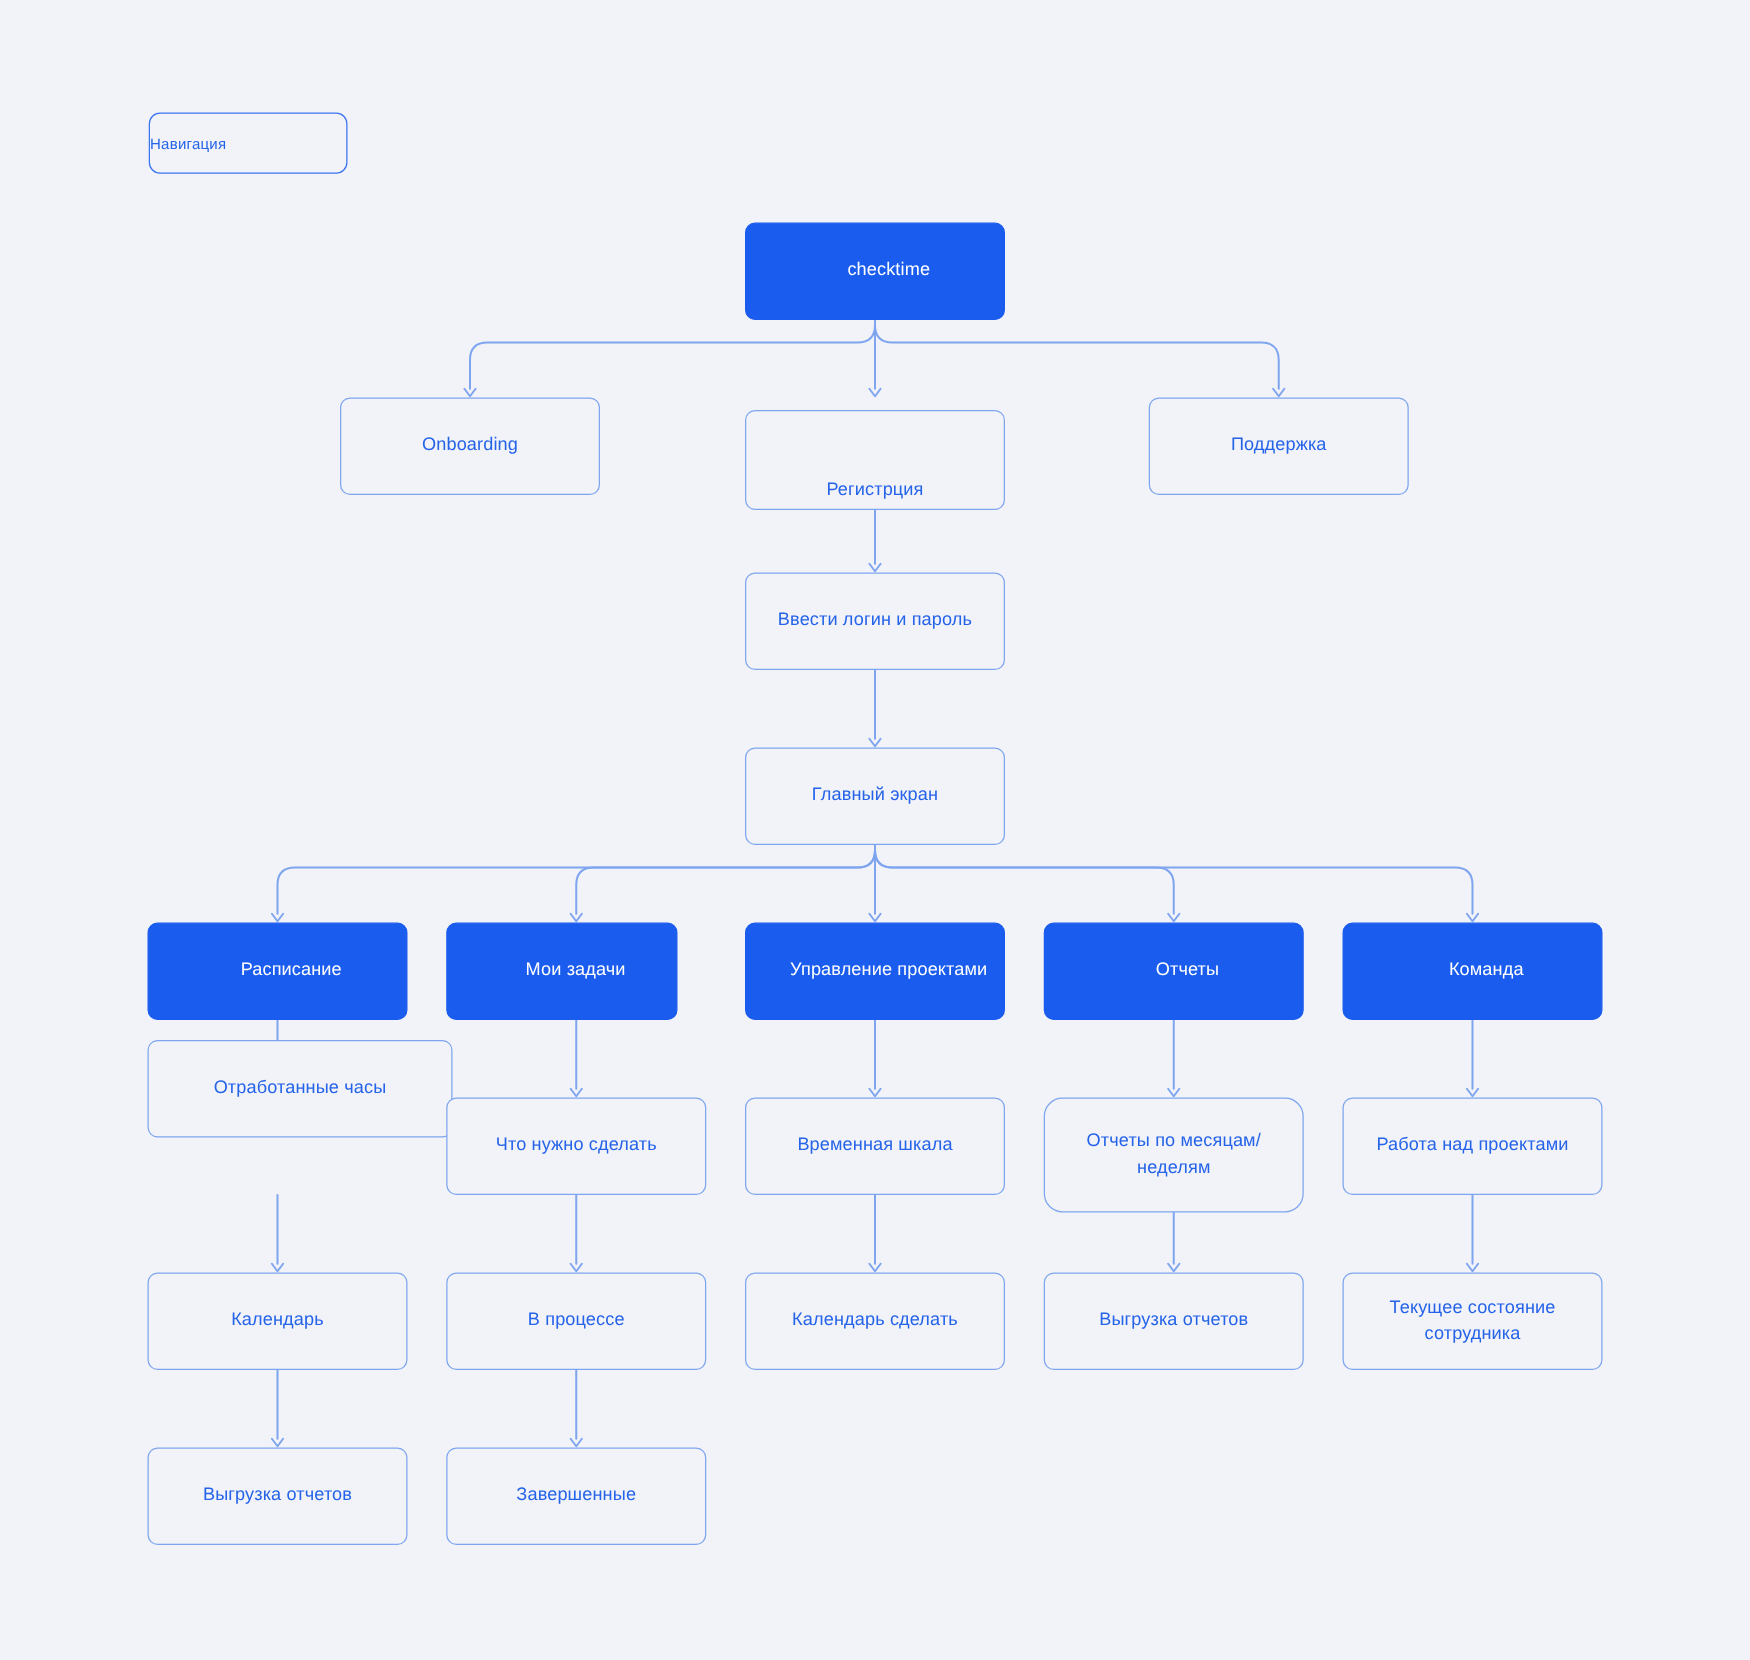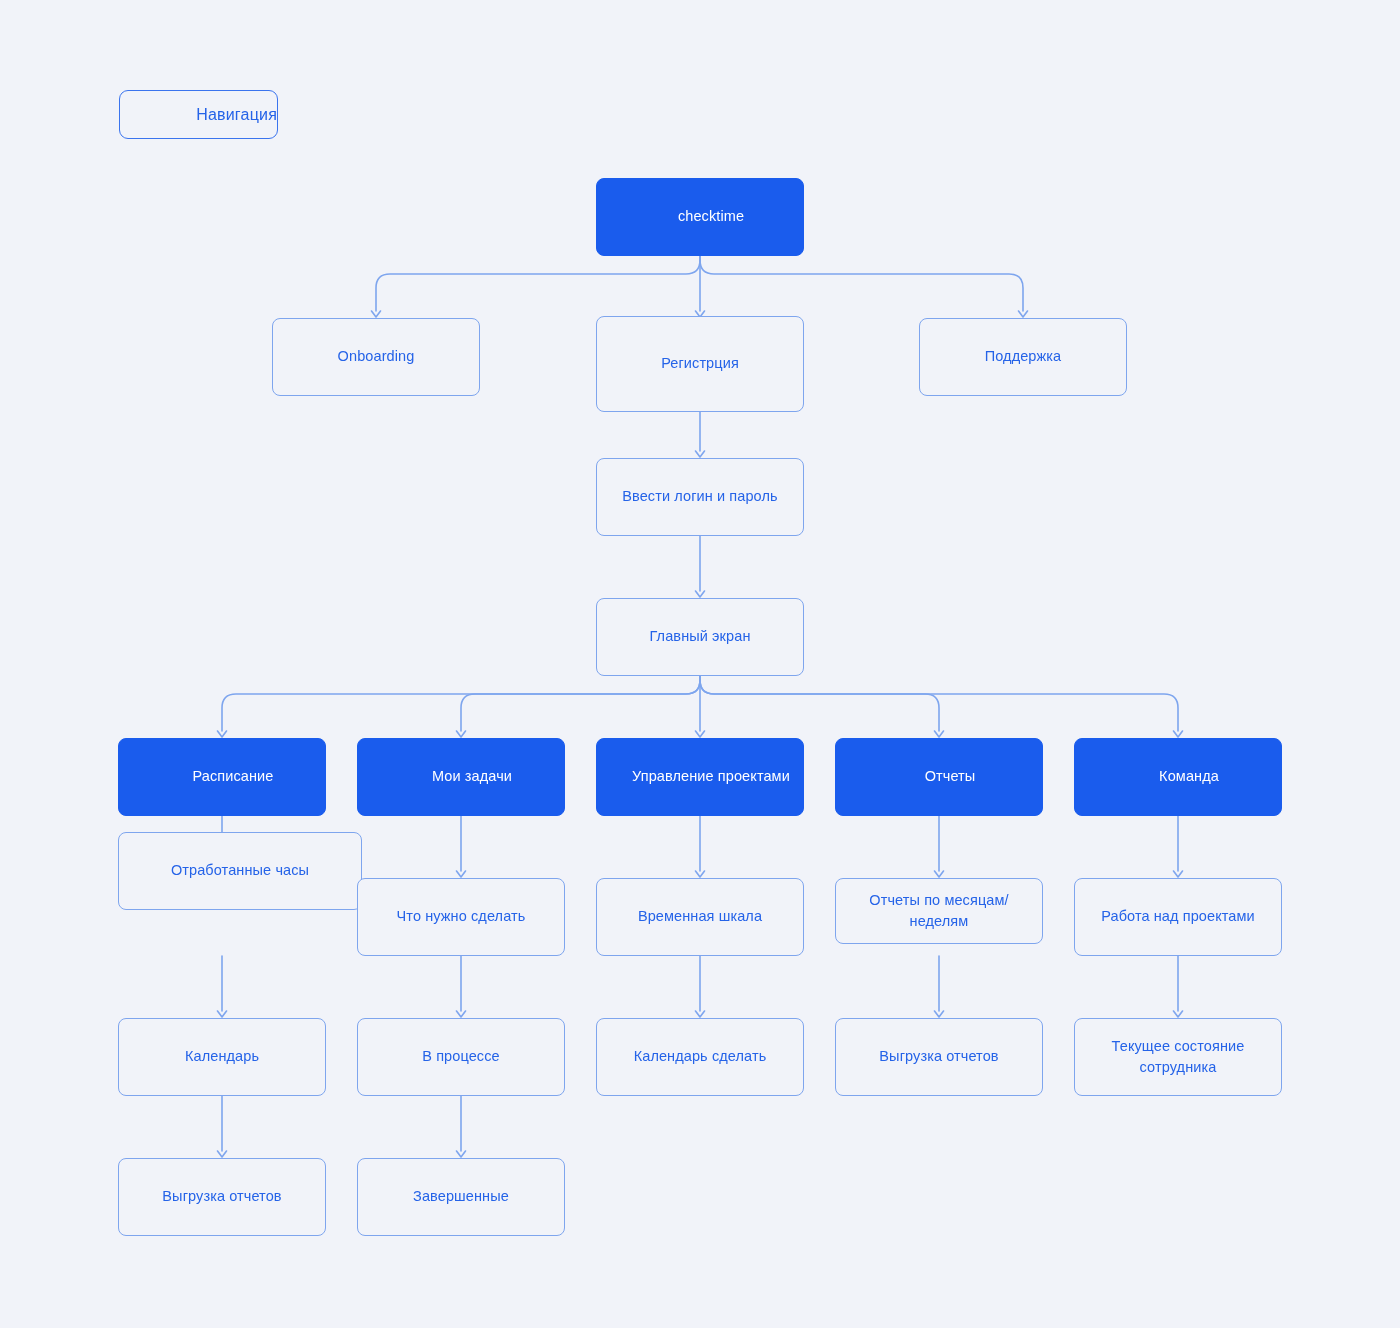--- a/index.html
+++ b/index.html
@@ -56,26 +56,26 @@
     border: 1.6px solid #1a5ced;
     color: #ffffff;
     padding-left: 32px;
   }
 
   .legend {
     position: absolute;
     box-sizing: border-box;
     display: flex;
     align-items: center;
-    justify-content: flex-end;
+    justify-content: flex-start;
     border-radius: 9px;
     border: 1.6px solid #3b74ee;
     background: #f1f3f9;
     color: #2563e8;
-    font-size: 16px;
+    font-size: 12px;
     letter-spacing: 0.2px;
   }
 </style>
 </head>
 <body>
 
 <div id="canvas">
 
   <div class="legend" style="left:119px; top:90px; width:159px; height:49px;">
     <span>Навигация</span>
@@ -124,33 +124,33 @@
       <path d="M 1173.5 1011 L 1178 1017 L 1182.5 1011" fill="none" stroke="#7ea5ee" stroke-width="1.6" stroke-linecap="round" stroke-linejoin="round"></path>
       <path d="M 222 1096 L 222 1151" fill="none" stroke="#7ea5ee" stroke-width="1.6" stroke-linecap="round" stroke-linejoin="round"></path>
       <path d="M 217.5 1151 L 222 1157 L 226.5 1151" fill="none" stroke="#7ea5ee" stroke-width="1.6" stroke-linecap="round" stroke-linejoin="round"></path>
       <path d="M 461 1096 L 461 1151" fill="none" stroke="#7ea5ee" stroke-width="1.6" stroke-linecap="round" stroke-linejoin="round"></path>
       <path d="M 456.5 1151 L 461 1157 L 465.5 1151" fill="none" stroke="#7ea5ee" stroke-width="1.6" stroke-linecap="round" stroke-linejoin="round"></path>
     </svg>
 
   <div id="nodes">
       <div class="node filled" style="left: 596px; top: 178px; width: 208px; height: 78px;"><span>checktime</span></div>
       <div class="node outlined" style="left: 272px; top: 318px; width: 208px; height: 78px;"><span>Onboarding</span></div>
-      <div class="node outlined" style="left: 596px; top: 316px; width: 208px; height: 96px;"><span>Регистрция</span></div>
+      <div class="node outlined" style="left: 596px; top: 328px; width: 208px; height: 80px; align-items: flex-end;"><span>Регистрция</span></div>
       <div class="node outlined" style="left: 919px; top: 318px; width: 208px; height: 78px;"><span>Поддержка</span></div>
       <div class="node outlined" style="left: 596px; top: 458px; width: 208px; height: 78px;"><span>Ввести логин и пароль</span></div>
       <div class="node outlined" style="left: 596px; top: 598px; width: 208px; height: 78px;"><span>Главный экран</span></div>
       <div class="node filled" style="left: 118px; top: 738px; width: 208px; height: 78px;"><span>Расписание</span></div>
-      <div class="node filled" style="left: 357px; top: 738px; width: 208px; height: 78px;"><span>Мои задачи</span></div>
+      <div class="node filled" style="left: 357px; top: 738px; width: 185px; height: 78px;"><span>Мои задачи</span></div>
       <div class="node filled" style="left: 596px; top: 738px; width: 208px; height: 78px;"><span>Управление проектами</span></div>
       <div class="node filled" style="left: 835px; top: 738px; width: 208px; height: 78px;"><span>Отчеты</span></div>
       <div class="node filled" style="left: 1074px; top: 738px; width: 208px; height: 78px;"><span>Команда</span></div>
       <div class="node outlined" style="left: 118px; top: 832px; width: 244px; height: 78px; justify-content: center;"><span>Отработанные часы</span></div>
       <div class="node outlined" style="left: 357px; top: 878px; width: 208px; height: 78px;"><span>Что нужно сделать</span></div>
       <div class="node outlined" style="left: 596px; top: 878px; width: 208px; height: 78px;"><span>Временная шкала</span></div>
-      <div class="node outlined" style="left: 835px; top: 878px; width: 208px; height: 66px;"><span>Отчеты по месяцам/
+      <div class="node outlined" style="left: 835px; top: 878px; width: 208px; height: 92px; border-radius: 15px;"><span>Отчеты по месяцам/
 неделям</span></div>
       <div class="node outlined" style="left: 1074px; top: 878px; width: 208px; height: 78px;"><span>Работа над проектами</span></div>
       <div class="node outlined" style="left: 118px; top: 1018px; width: 208px; height: 78px;"><span>Календарь</span></div>
       <div class="node outlined" style="left: 357px; top: 1018px; width: 208px; height: 78px;"><span>В процессе</span></div>
       <div class="node outlined" style="left: 596px; top: 1018px; width: 208px; height: 78px;"><span>Календарь сделать</span></div>
       <div class="node outlined" style="left: 835px; top: 1018px; width: 208px; height: 78px;"><span>Выгрузка отчетов</span></div>
       <div class="node outlined" style="left: 1074px; top: 1018px; width: 208px; height: 78px; align-items: center;"><span>Текущее состояние
 сотрудника</span></div>
       <div class="node outlined" style="left: 118px; top: 1158px; width: 208px; height: 78px;"><span>Выгрузка отчетов</span></div>
       <div class="node outlined" style="left: 357px; top: 1158px; width: 208px; height: 78px;"><span>Завершенные</span></div>

